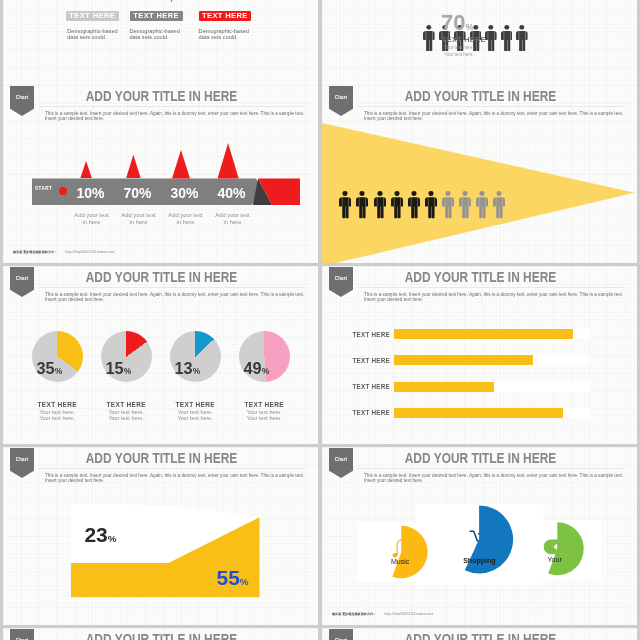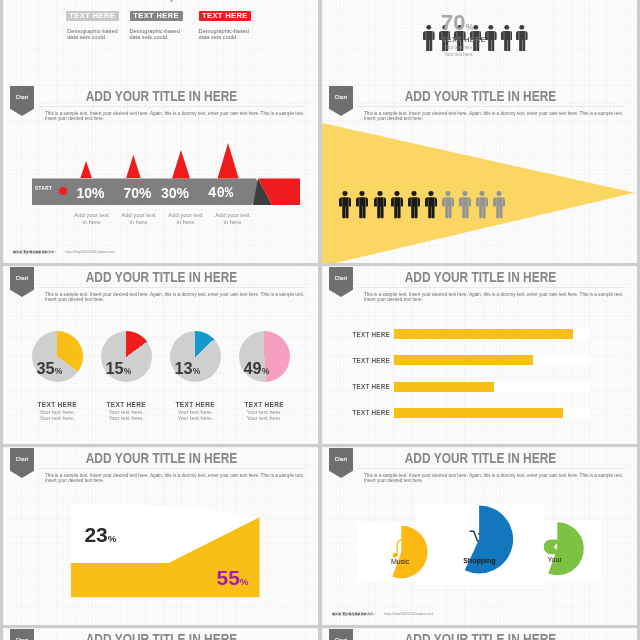--- a/index.html
+++ b/index.html
@@ -110,22 +110,22 @@
       clip-path:polygon(0 0,100% 0,100% 100%,14px 100%);}
   .fbar-arrow{position:absolute;left:250px;top:93.4px;width:22px;height:26.6px;background:#3d3d3d;
       clip-path:polygon(5px 0,19px 100%,0 100%);}
   .fstart{position:absolute;left:32px;top:101px;font-size:4.6px;font-weight:bold;color:#fff;
       letter-spacing:.45px;}
   .fdot{position:absolute;left:55.5px;top:101.5px;width:8px;height:8px;border-radius:50%;
       background:#ee1c1c;}
   .fstep{font-size:14px;}
   .fs0{left:64px;top:99.5px;width:47px;text-align:center;}
   .fs1{left:111px;top:99.5px;width:47px;text-align:center;}
-  .fs2{left:158px;top:99.5px;width:47px;}
-  .fs3{left:205px;top:99.5px;width:47px;font-family:Liberation Mono, monospace;}
+  .fs2{left:158px;top:99.5px;width:47px;text-align:center;}
+  .fs3{left:205px;top:99.5px;width:47px;text-align:center;}
   .tri{background:#ee1c1c;clip-path:polygon(50% 0,100% 100%,0 100%);}
   .tri0{left:77.2px;top:75.9px;width:11.8px;height:17.6px;}
   .tri1{left:123.0px;top:69.8px;width:14.8px;height:23.7px;}
   .tri2{left:169.0px;top:65.0px;width:18.0px;height:28.5px;}
   .tri3{left:214.5px;top:58.0px;width:21.2px;height:35.5px;}
   .fcap{font-size:5.85px;}
   .fc0{left:65px;top:127px;width:47px;}
   .fc1{left:112px;top:127px;width:47px;}
   .fc2{left:159px;top:127px;width:47px;}
   .fc3{left:206px;top:127px;width:47px;}
@@ -157,21 +157,21 @@
   .barrow .blabel{left:8px;top:1.6px;width:60px;font-size:6.3px;}
   .barrow .btrack{left:72.3px;top:0;width:196px;height:9.9px;}
   .barrow .bfill{left:0;top:0;height:9.9px;}
   
   .area-wrap{position:absolute;left:67.5px;top:55px;width:190px;height:97px;}
   .area-wrap svg{display:block;width:190px;height:97px;}
   .area-top-val{position:absolute;left:81.4px;top:76.8px;font-size:21px;font-weight:bold;
     color:#2b2b2b;line-height:1;}
   .area-top-val em{font-style:normal;font-size:.47em;}
   .area-bot-val{position:absolute;left:213.5px;top:120px;font-size:21px;font-weight:bold;
-    color:#a21caf;line-height:1;}
+    color:#1d4ed8;line-height:1;}
   .area-bot-val em{font-style:normal;font-size:.47em;}
   
   .pies3d{position:absolute;left:0;top:0;width:315px;height:178px;}
   .card{position:absolute;background:#fff;}
   .card0{left:34.6px;top:75.1px;width:91.4px;height:59.6px;}
   .card1{left:94.1px;top:57.1px;width:127.2px;height:80.6px;}
   .card2{left:189.7px;top:73.3px;width:90.2px;height:60.1px;}
   .pies3d svg{position:absolute;left:0;top:0;width:315px;height:178px;overflow:visible;}
   .wlabel{position:absolute;font-size:7.1px;color:#1f1f1f;text-align:left;
           letter-spacing:-.05px;}

